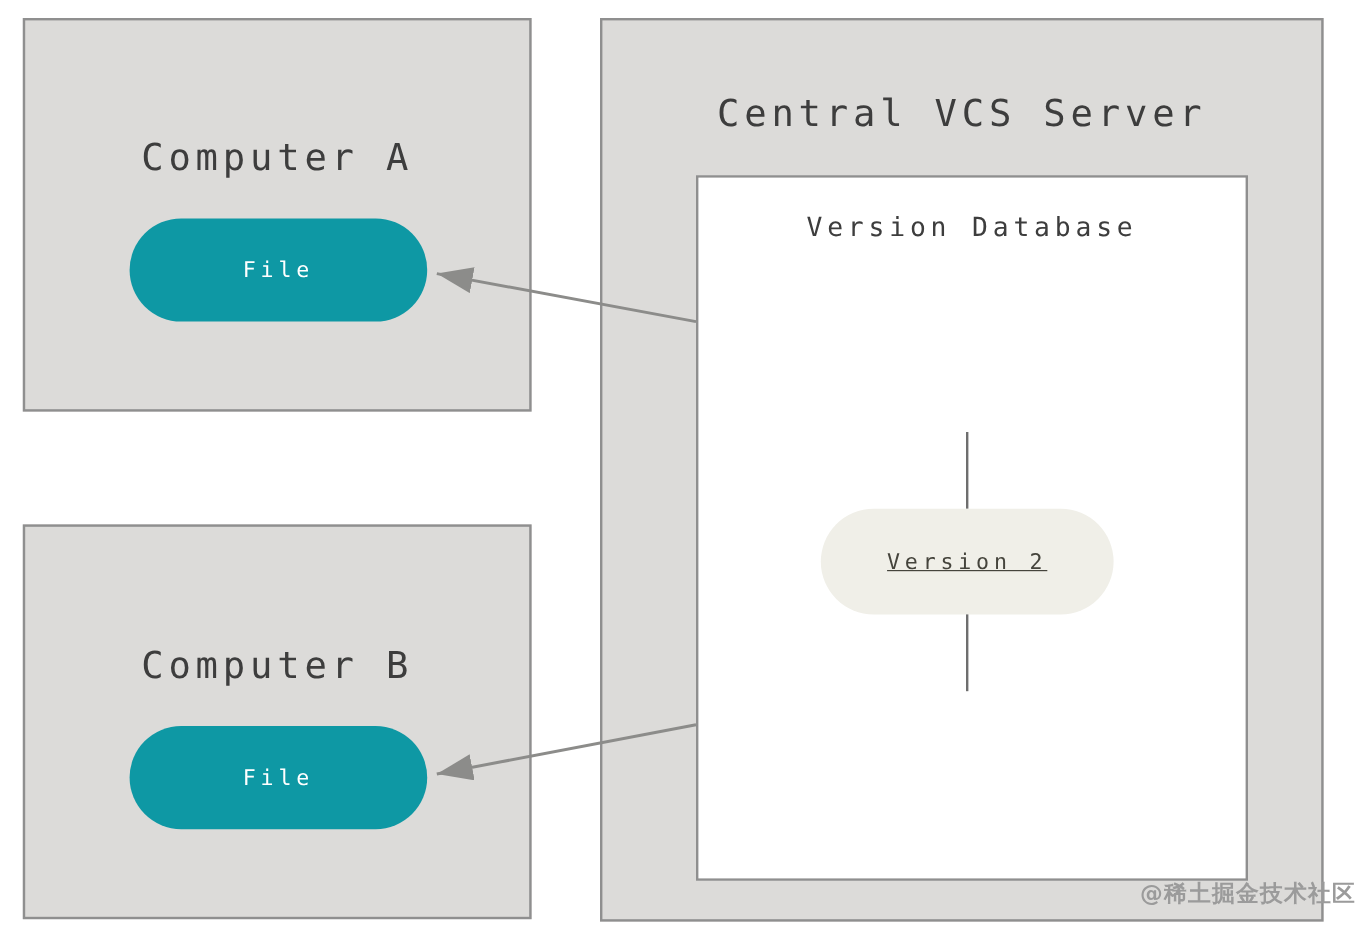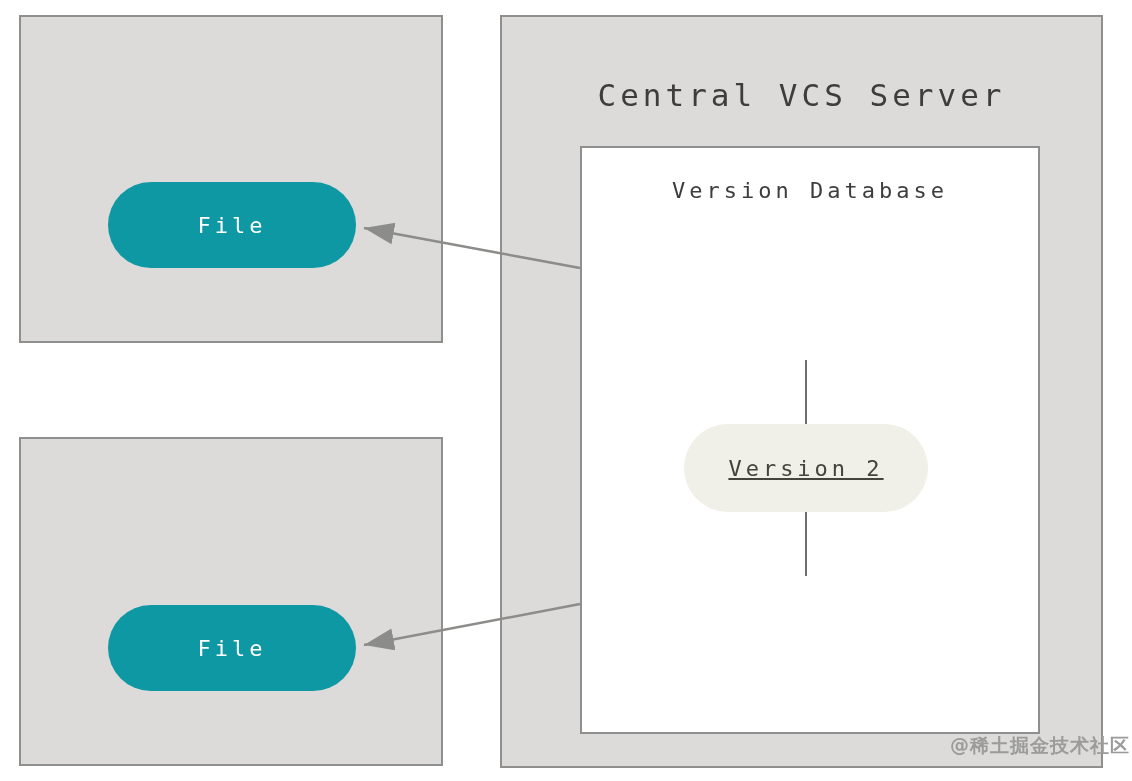--- a/index.html
+++ b/index.html
@@ -37,21 +37,21 @@
     line-height:31px;
     letter-spacing:4px;
     white-space:nowrap;
     margin-top:20px;
   }
   .pill{
     position:absolute;
     display:flex;
     align-items:center;
     justify-content:center;
-    font-size:22px;
+    font-size:18px;
     letter-spacing:4px;
     white-space:nowrap;
   }
   .file-pill{
     background:var(--file-fill);
     color:var(--file-text);
     width:248px;height:86px;
     border-radius:43px;
   }
   .version-pill{
@@ -103,24 +103,26 @@
     white-space:nowrap;
     font-weight:bold;
   }
 </style>
 </head>
 <body>
 
 <div class="canvas">
 
   <div class="gray-box" style="left:19px;top:15px;width:424px;height:328px;">
+    <div class="box-title" style="top:80px;">Computer A</div>
     <div class="pill file-pill" style="left:87px;top:165px;">File</div>
   </div>
 
   <div class="gray-box" style="left:19px;top:437px;width:424px;height:329px;">
+    <div class="box-title" style="top:81px;">Computer B</div>
     <div class="pill file-pill" style="left:87px;top:166px;">File</div>
   </div>
 
   <div class="gray-box" style="left:500px;top:15px;width:603px;height:753px;">
     <div class="box-title" style="top:43px;">Central VCS Server</div>
 
     <div class="vdb-box">
       <div class="vdb-title">Version Database</div>
 
       <div class="connector" style="top:212px;height:64px;"></div>

